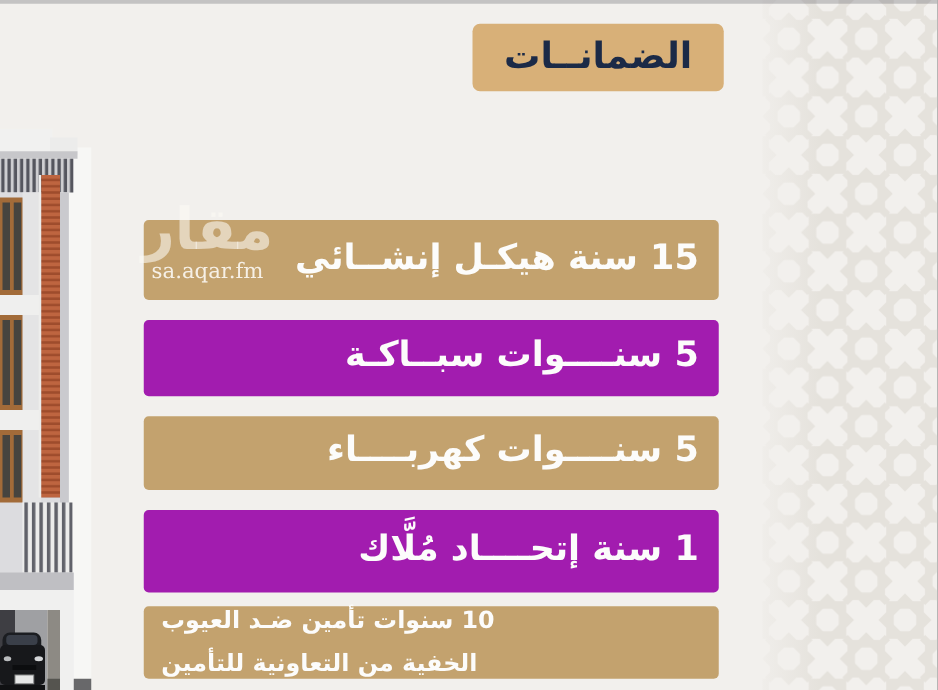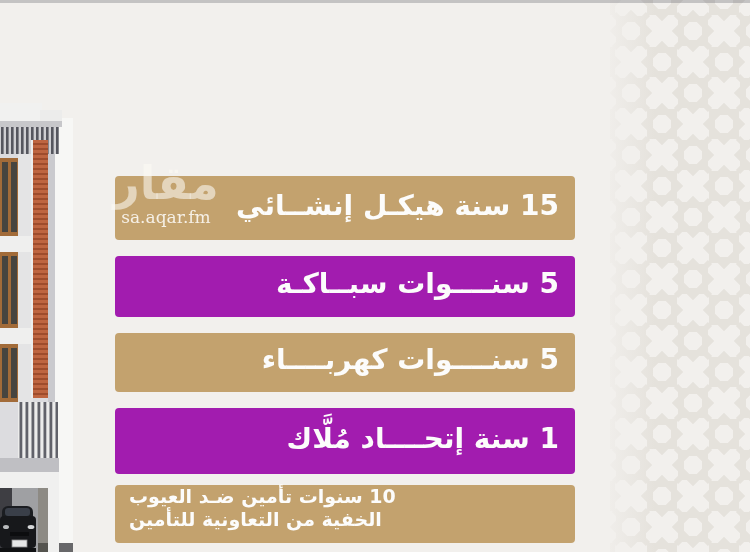--- a/index.html
+++ b/index.html
@@ -42,21 +42,21 @@
   .bar.navy { background: #a21caf; }
   .bar span {
     color: #FCFCFB; font-weight: bold; font-size: 28px; line-height: 1;
     white-space: nowrap; padding-bottom: 5px;
   }
   .bar1 { top: 176px; height: 64px; }
   .bar2 { top: 256px; height: 61px; }
   .bar3 { top: 333px; height: 59px; }
   .bar4 { top: 408px; height: 66px; }
   .bar5 { top: 485px; height: 58px;
-          flex-direction: column; justify-content: flex-start; align-items: flex-end;
+          flex-direction: column; justify-content: space-between; align-items: flex-end;
           padding: 0 14px; }
   .bar5 span {
     font-size: 19px; line-height: 1.22; padding-bottom: 0; white-space: nowrap;
   }
   .watermark {
     position: absolute; left: 102px; top: 162px; width: 128px;
     text-align: center; pointer-events: none;
   }
   .wm-logo {
     font-size: 46px; font-weight: bold; line-height: 0.95;
@@ -171,20 +171,23 @@
       <rect x="5" y="508" width="25" height="8" rx="3" fill="#3A3F49"></rect>
       <rect x="0" y="516" width="36" height="32" rx="4" fill="#17181B"></rect>
       <rect x="10" y="532" width="19" height="4" fill="#0C0D0F"></rect>
       <ellipse cx="31" cy="527" rx="3.4" ry="2" fill="#D5D7D9"></ellipse>
       <ellipse cx="6" cy="527" rx="3" ry="2" fill="#B9BBBD"></ellipse>
       <rect x="12" y="540" width="15" height="7" fill="#E6E7E7" stroke="#8A8B8C" stroke-width="0.8"></rect>
       <rect x="0" y="548" width="36" height="4" fill="#101113"></rect>
     </g>
   </svg>
 
+  <div class="title-box">
+    <span>الضمانــات</span>
+  </div>
 
   <div class="bar tan bar1">
     <span>15 سنة هيكـل إنشــائي</span>
   </div>
   <div class="bar navy bar2">
     <span>5 سنــــوات سبــاكـة</span>
   </div>
   <div class="bar tan bar3">
     <span>5 سنــــوات كهربــــاء</span>
   </div>

